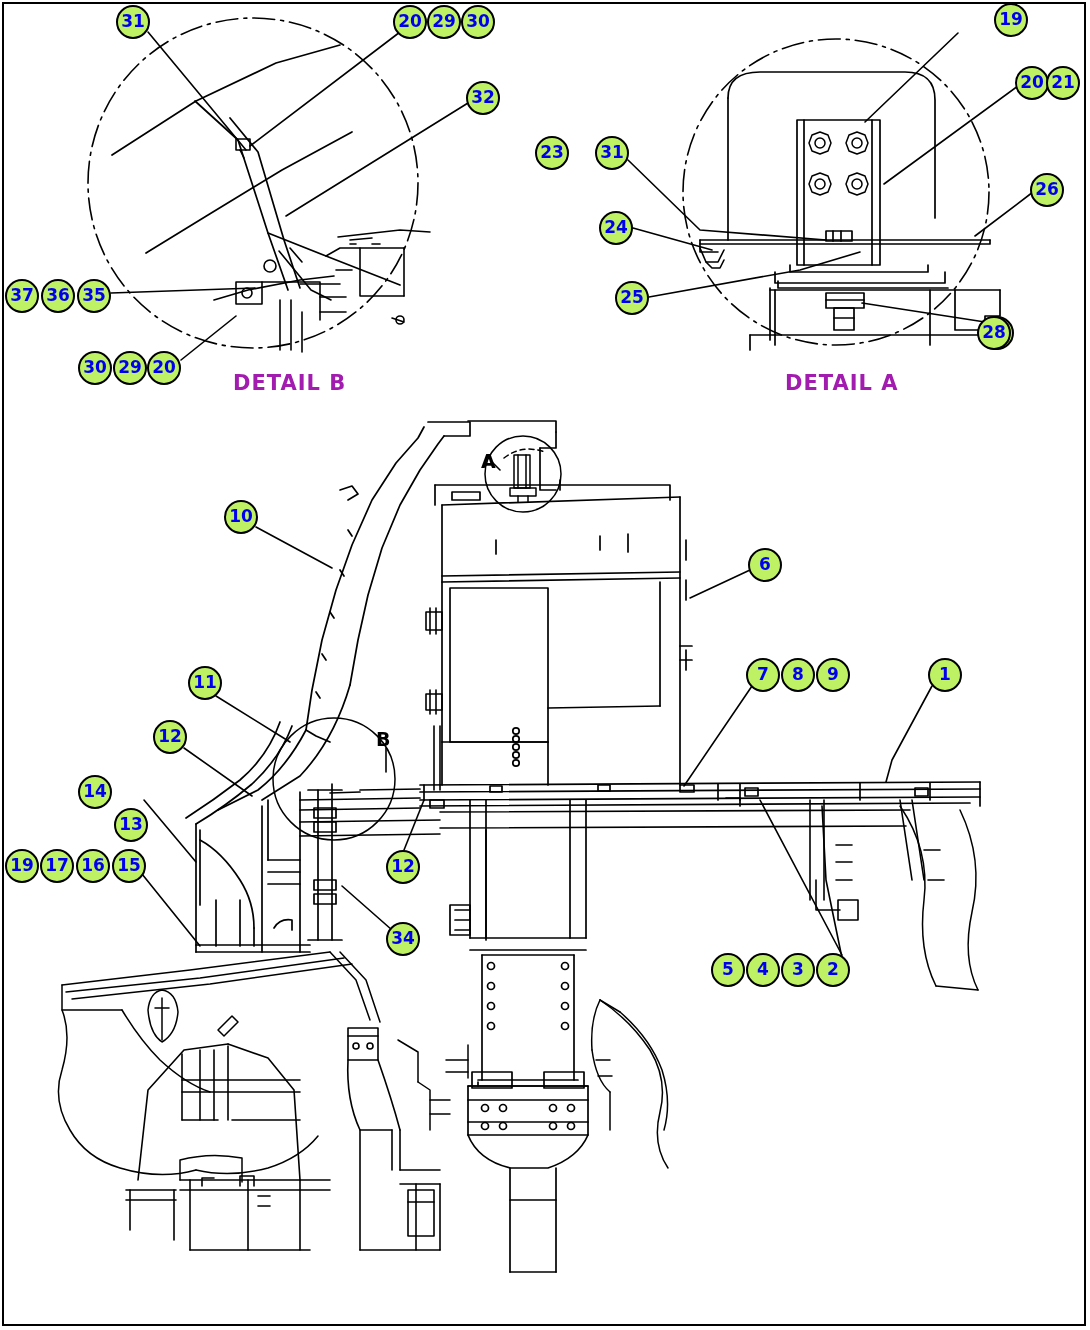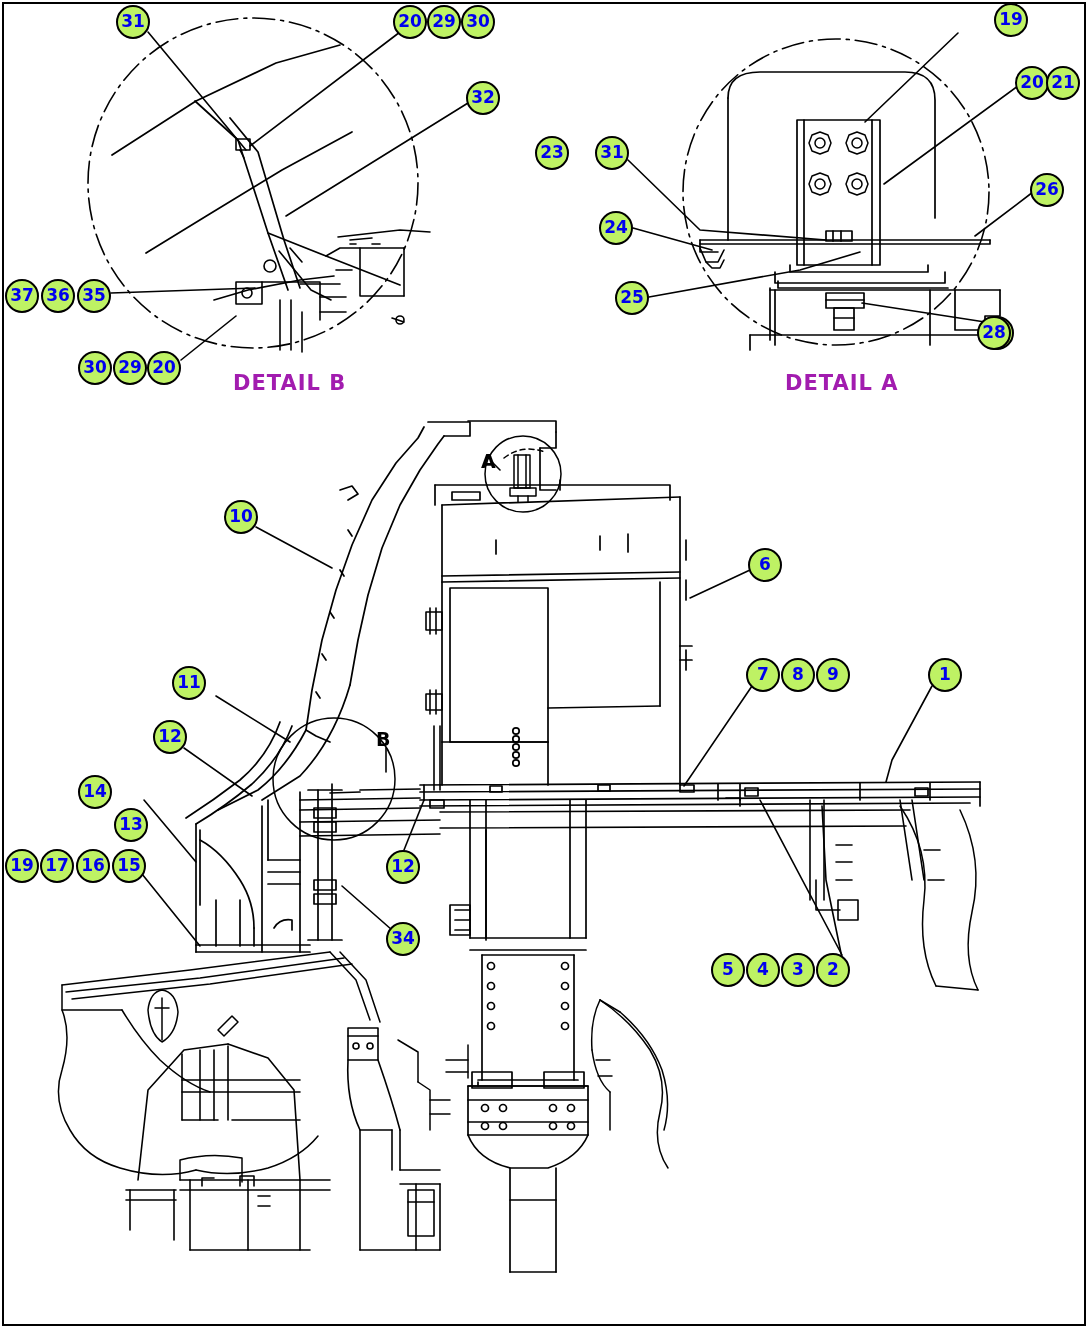--- a/index.html
+++ b/index.html
@@ -540,21 +540,21 @@
   <div class="callout" style="left:632px;  top:298px;">25</div>
   <div class="callout" style="left:997px;  top:333px;">27</div>
   <div class="callout" style="left:994px; top:333px;">28</div>
 
   <div class="callout" style="left:241px; top:517px;">10</div>
   <div class="callout" style="left:765px; top:565px;">6</div>
   <div class="callout" style="left:763px; top:675px;">7</div>
   <div class="callout" style="left:798px; top:675px;">8</div>
   <div class="callout" style="left:833px; top:675px;">9</div>
   <div class="callout" style="left:945px; top:675px;">1</div>
-  <div class="callout" style="left:189px; top:683px;">11</div>
+  <div class="callout" style="left:205px; top:683px;">11</div>
   <div class="callout" style="left:170px; top:737px;">12</div>
   <div class="callout" style="left:95px;  top:792px;">14</div>
   <div class="callout" style="left:131px; top:764px;margin-top:44px;">13</div>
   <div class="callout" style="left:22px;  top:866px;">19</div>
   <div class="callout" style="left:57px;  top:866px;">17</div>
   <div class="callout" style="left:93px;  top:866px;">16</div>
   <div class="callout" style="left:129px; top:866px;">15</div>
   <div class="callout" style="left:403px; top:867px;">12</div>
   <div class="callout" style="left:403px; top:939px;">34</div>
   <div class="callout" style="left:728px; top:970px;">5</div>

